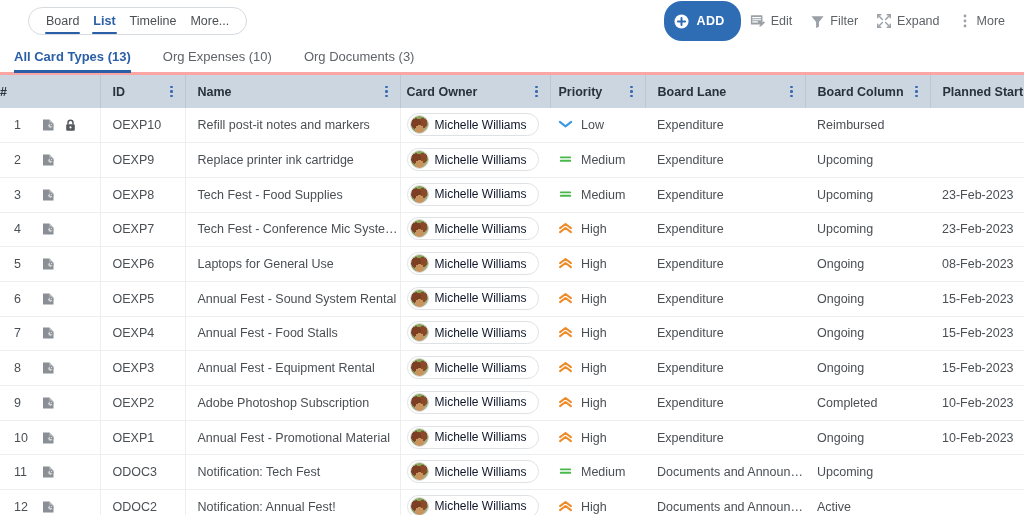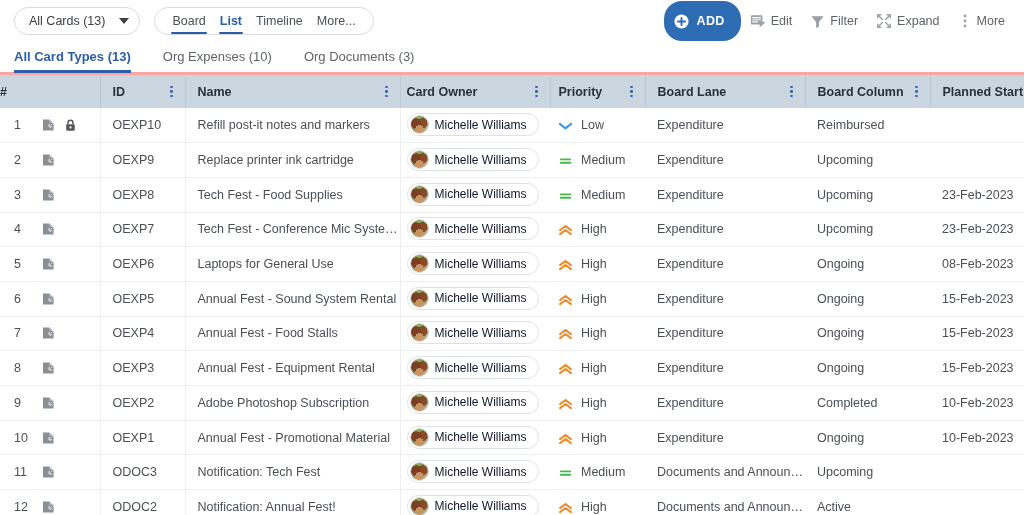--- a/index.html
+++ b/index.html
@@ -156,32 +156,28 @@
       radial-gradient(circle at 50% 78%, #c8935f 0 26%, transparent 27%),
       radial-gradient(circle at 30% 45%, #7d3f24 0 34%, transparent 35%),
       radial-gradient(circle at 68% 42%, #8a4a28 0 32%, transparent 33%),
       linear-gradient(160deg, #9bb36a 0%, #6f8f4a 48%, #cfc0a2 100%);
     border: 1px solid #e0e3e6;
     flex: 0 0 auto;
   }
   .owner-name { font-size: 12px; color: #0f172a; overflow: hidden; text-overflow: ellipsis; white-space: nowrap; }
 
   
-  .pri { display: flex; align-items: flex-end; gap: 8px; }
+  .pri { display: flex; align-items: flex-start; gap: 8px; }
   .pri-label { font-size: 12.5px; color: #4a4f54; }
 </style>
 </head>
 <body>
 
 <div id="toolbar">
 
-  <div class="pill" id="cards-filter">
-    <span class="lbl">All Cards (13)</span>
-    <span class="caret-down"></span>
-  </div>
 
   <div class="pill" id="view-switch">
     <div class="view-tab active" style="color:#4a5056;font-weight:400;">Board</div>
     <div class="view-tab active">List</div>
     <div class="view-tab">Timeline</div>
     <div class="view-tab">More...</div>
   </div>
 
   <div id="toolbar-right">
 

